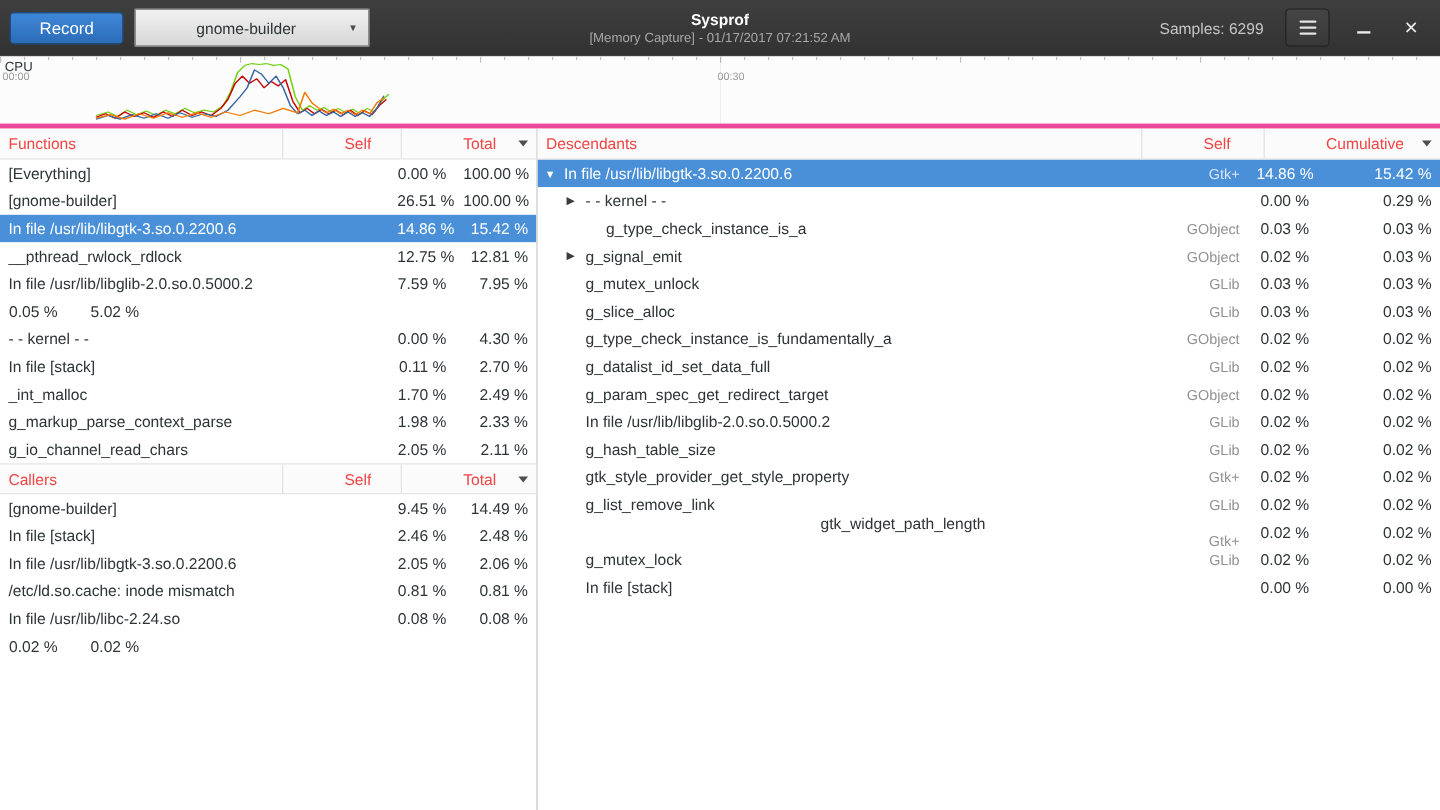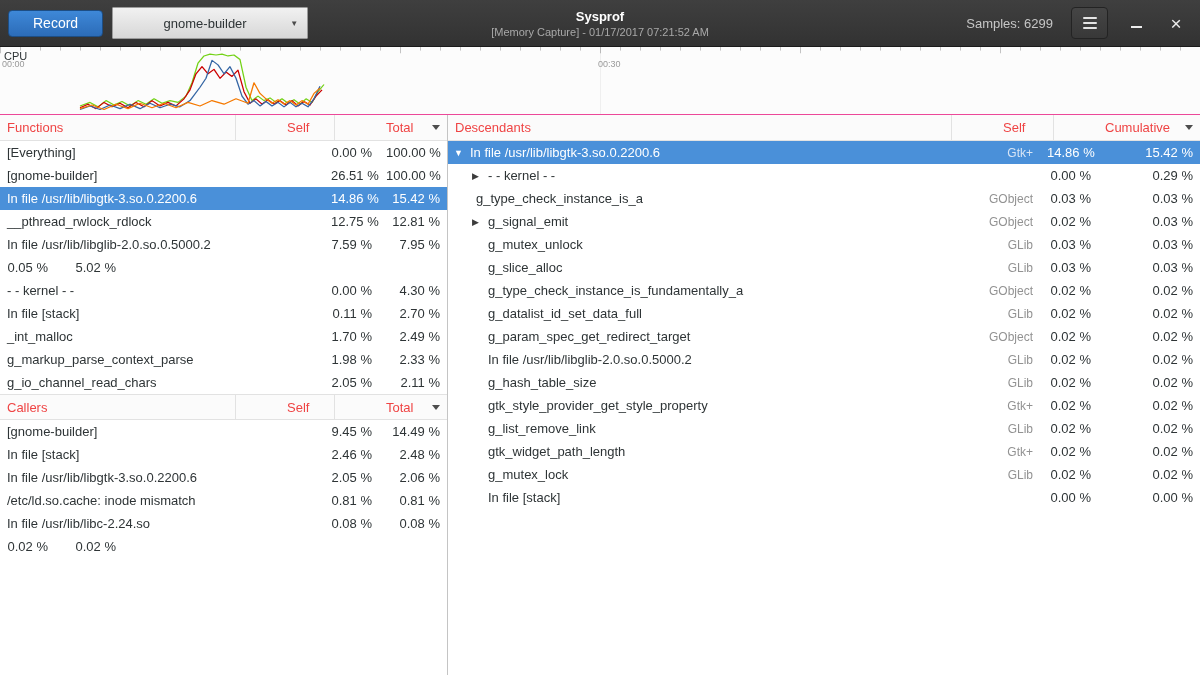--- a/index.html
+++ b/index.html
@@ -22,21 +22,21 @@
   .samples { color: #c6c6c6; font-size: 13px; margin-right: 18px; }
   .menu-btn { width: 37px; height: 32px; background: linear-gradient(#454545, #383838); border: 1px solid #232323; border-radius: 4px; display: flex; align-items: center; justify-content: center; }
   .burger { display: block; width: 14px; height: 2px; background: #e4e4e4; border-radius: 1px; box-shadow: 0 -5px 0 #e4e4e4, 0 5px 0 #e4e4e4; }
   .win-btn { width: 28px; height: 32px; background: transparent; border: none; display: flex; align-items: center; justify-content: center; }
   .win-btn.minb { margin-left: 14px; }
   .win-btn.closeb { margin-left: 12px; }
   .min-glyph { display: block; width: 11px; height: 2px; background: #ececec; margin-top: 7px; }
   .close-glyph { color: #ececec; font-size: 19px; line-height: 1; }
 
   
-  .graph { position: relative; height: 68px; flex: none; background: #fcfcfc; border-bottom: 1px solid #ec4899; }
+  .graph { position: relative; height: 60px; flex: none; background: #fcfcfc; border-bottom: 4px solid #ec4899; }
   .graph svg { position: absolute; left: 0; top: 0; width: 100%; height: 100%; }
   .cpu-label { position: absolute; left: 4px; top: 3px; font-size: 11px; color: #2e3436; }
   .tick-label { position: absolute; top: 12px; font-size: 9px; color: #9a9a9a; }
   .tick-label.t0 { left: 2px; }
   .tick-label.t30 { left: 598px; }
   .mid-line { position: absolute; left: 600px; top: 0; bottom: 0; width: 1px; background: rgba(0,0,0,0.05); }
 
   
   .main { flex: 1; min-height: 0; display: flex; background: #fff; }
   .left-pane { width: 448px; flex: none; border-right: 1px solid #c4c4c4; display: flex; flex-direction: column; }
@@ -329,21 +329,21 @@
           <div class="row trow">
             <div class="cell name" style="padding-left: 24px;">
               <span class="expander">▶</span>
               <span>- - kernel - -</span>
               <span class="badge"></span>
             </div>
             <div class="cell self num">0.00 %</div>
             <div class="cell cum num">0.29 %</div>
           </div>
           <div class="row trow">
-            <div class="cell name" style="padding-left: 12px;">
+            <div class="cell name" style="padding-left: 21px; gap: 20px;">
               <span class="expander"></span>
               <span>g_type_check_instance_is_a</span>
               <span class="badge">GObject</span>
             </div>
             <div class="cell self num">0.03 %</div>
             <div class="cell cum num">0.03 %</div>
           </div>
           <div class="row trow">
             <div class="cell name" style="padding-left: 24px;">
               <span class="expander">▶</span>
@@ -428,21 +428,21 @@
           <div class="row trow">
             <div class="cell name" style="padding-left: 24px;">
               <span class="expander"></span>
               <span>g_list_remove_link</span>
               <span class="badge">GLib</span>
             </div>
             <div class="cell self num">0.02 %</div>
             <div class="cell cum num">0.02 %</div>
           </div>
           <div class="row trow">
-            <div class="cell name" style="padding-left: 24px;">
+            <div class="cell name" style="padding-left: 24px; flex-direction: column;">
               <span class="expander"></span>
               <span>gtk_widget_path_length</span>
               <span class="badge">Gtk+</span>
             </div>
             <div class="cell self num">0.02 %</div>
             <div class="cell cum num">0.02 %</div>
           </div>
           <div class="row trow">
             <div class="cell name" style="padding-left: 24px;">
               <span class="expander"></span>

